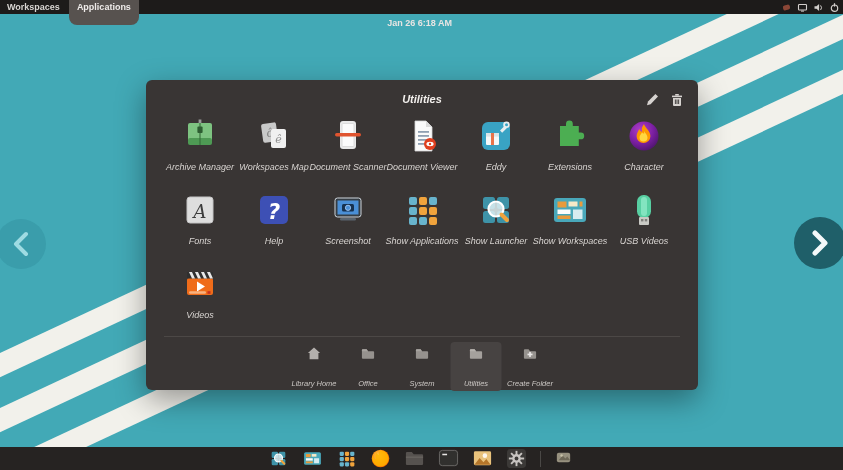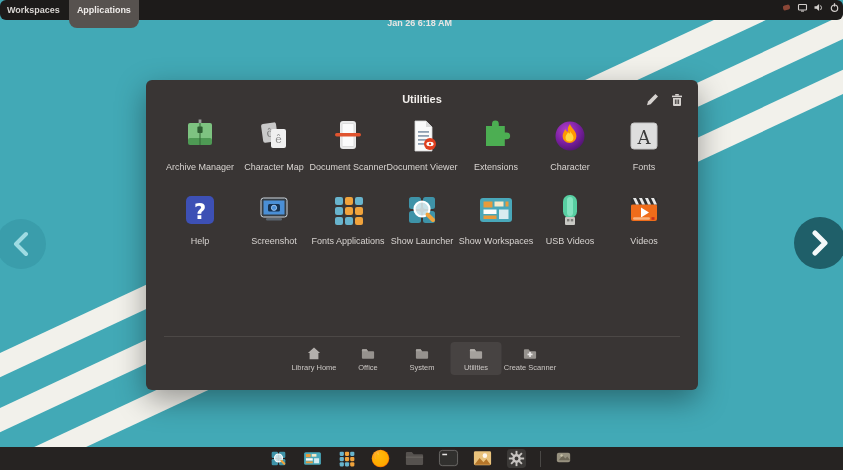--- a/index.html
+++ b/index.html
@@ -5,54 +5,54 @@
   html,body{margin:0;padding:0;}
   body{width:843px;height:470px;overflow:hidden;font-family:"Liberation Sans",sans-serif;}
   .screen{position:relative;width:843px;height:470px;background:#42a9b6;overflow:hidden;}
 
   
   .stripe{position:absolute;left:-60px;width:1500px;height:22px;background:#f2f1eb;
           transform:rotate(-25deg);transform-origin:0 50%;z-index:0;}
   .s1{top:382px;} .s2{top:437px;} .s3{top:492px;}
 
   
-  .topbar{position:absolute;top:0;left:0;right:0;height:20px;background:#1d1b1a;z-index:6;
-          display:flex;align-items:center;font-size:9px;font-weight:bold;color:#d9d6d3;border-radius:6px;}
+  .topbar{position:absolute;top:0;left:0;right:0;height:14px;background:#1d1b1a;z-index:6;
+          display:flex;align-items:center;font-size:9px;font-weight:bold;color:#d9d6d3;}
   .menu{padding:0 7px;line-height:14px;cursor:default;}
   .menu.active{background:#57524f;border-radius:8px;margin-left:2px;padding:12px 8px;height:12px;line-height:12px;color:#efecea;}
   .clock{position:absolute;left:50%;transform:translateX(-53%);top:16px;line-height:14px;color:#e8e5e3;}
   .tray{position:absolute;right:3px;top:0;height:14px;display:flex;align-items:center;gap:5px;}
   .tray svg{display:block;}
 
   
   .nav-btn{position:absolute;border:none;padding:0;border-radius:50%;cursor:pointer;z-index:1;
            display:flex;align-items:center;justify-content:center;}
   .nav-left{left:-4px;top:219px;width:50px;height:50px;background:#3a9dab;}
   .nav-right{left:794px;top:217px;width:52px;height:52px;background:#1f5f69;}
 
   
   .panel{position:absolute;left:146px;top:80px;width:552px;height:310px;background:#393534;
-         border-radius:6px;box-shadow:0 10px 30px rgba(0,0,0,.38);z-index:4;}
+         border-radius:6px;box-shadow:0 10px 30px rgba(0,0,0,.38);z-index:4;font-style:italic;}
   .panel-title{position:absolute;top:13px;left:0;right:0;text-align:center;
                font-size:11px;font-weight:bold;color:#f2efec;}
   .panel-actions{position:absolute;top:13px;right:14px;display:flex;gap:11px;}
   .panel-actions span{cursor:pointer;display:block;}
 
   .apps-grid{position:absolute;left:17px;top:36px;display:grid;
              grid-template-columns:repeat(7,74px);grid-auto-rows:74px;}
   .app{display:flex;flex-direction:column;align-items:center;cursor:pointer;}
   .app-ic{width:40px;height:40px;}
   .app-ic svg{display:block;}
   .app-label{margin-top:7px;font-size:9px;color:#d8d4d1;white-space:nowrap;line-height:1;}
 
   .panel-divider{position:absolute;left:18px;right:18px;top:256px;height:1px;background:#4c4846;}
 
   .tabs{position:absolute;left:50%;transform:translateX(-50%);top:262px;display:flex;gap:3px;}
   .tab{width:51px;padding:4px 0 3px;border-radius:4px;display:flex;flex-direction:column;
-       align-items:center;gap:3px;cursor:pointer;}
+       align-items:center;gap:19px;cursor:pointer;}
   .tab.selected{background:#474342;}
   .tab-label{font-size:7.5px;color:#cbc7c4;white-space:nowrap;line-height:1;}
 
   
   .dock{position:absolute;left:0;right:0;bottom:0;height:23px;background:#262322;z-index:6;
         display:flex;align-items:center;justify-content:center;gap:13px;}
   .dock-item{width:21px;height:21px;cursor:pointer;}
   .dock-item svg{display:block;}
   .dock-sep{width:1px;height:16px;background:#4a4846;}
 </style>
@@ -140,21 +140,21 @@
         <div class="app-ic">
           <svg width="40" height="40" viewBox="0 0 40 40">
             <g transform="rotate(-8 16 16)">
               <rect x="8" y="7" width="15" height="19" rx="2" fill="#c9c9c9"></rect>
               <text x="15.5" y="20.5" font-size="11" fill="#7c7c7c" text-anchor="middle" font-family="DejaVu Serif,serif">ĉ</text>
             </g>
             <rect x="17" y="13" width="15" height="19" rx="2" fill="#f0f0f0"></rect>
             <text x="24.5" y="26.5" font-size="11" fill="#8e8e8e" text-anchor="middle" font-family="DejaVu Serif,serif">ê</text>
           </svg>
         </div>
-        <div class="app-label">Character Map</div>
+        <div class="app-label">Workspaces Map</div>
       </div>
 
       <div class="app">
         <div class="app-ic">
           <svg width="40" height="40" viewBox="0 0 40 40">
             <rect x="12" y="5" width="16" height="28" rx="3" fill="#e9e9e9"></rect>
             <rect x="14" y="7.5" width="12" height="23" rx="1" fill="#fbfbfb" stroke="#d6d6d6" stroke-width=".8"></rect>
             <rect x="7" y="17" width="26" height="3.4" rx="1.7" fill="#e0542f"></rect>
           </svg>
         </div>
@@ -173,20 +173,33 @@
                 <rect x="16" y="27" width="7" height="1.8"></rect>
             </g>
             <circle cx="28" cy="28" r="6" fill="#df3f1f"></circle>
             <ellipse cx="28" cy="28" rx="3.6" ry="2.2" fill="#fff"></ellipse>
             <circle cx="28" cy="28" r="1.2" fill="#df3f1f"></circle>
           </svg>
         </div>
         <div class="app-label">Document Viewer</div>
       </div>
 
+      <div class="app">
+        <div class="app-ic">
+          <svg width="40" height="40" viewBox="0 0 40 40">
+            <rect x="6" y="6" width="28" height="28" rx="6" fill="#39a3c4"></rect>
+            <rect x="10" y="17" width="13" height="12" rx="1" fill="#f5f8f9"></rect>
+            <rect x="10" y="17" width="13" height="3.6" fill="#d9e4e8"></rect>
+            <rect x="15" y="17" width="3" height="12" fill="#e8734a"></rect>
+            <path d="M24 14.5l5-5 2.2 2.2-5 5z" fill="#e8eef0"></path>
+            <circle cx="30.5" cy="8.8" r="2.4" fill="none" stroke="#e8eef0" stroke-width="1.8"></circle>
+          </svg>
+        </div>
+        <div class="app-label">Eddy</div>
+      </div>
 
       <div class="app">
         <div class="app-ic">
           <svg width="40" height="40" viewBox="0 0 40 40">
             <path d="M10 10h6V8a3.4 3.4 0 0 1 6.8 0v2h6v6.5h2a3.4 3.4 0 0 1 0 6.8h-2V30H10z" fill="#4cae52"></path>
           </svg>
         </div>
         <div class="app-label">Extensions</div>
       </div>
 
@@ -251,21 +264,21 @@
               <rect x="27" y="7" width="8" height="8" rx="2" fill="#68b4cd"></rect>
               <rect x="7" y="17" width="8" height="8" rx="2" fill="#68b4cd"></rect>
               <rect x="17" y="17" width="8" height="8" rx="2" fill="#f0a33c"></rect>
               <rect x="27" y="17" width="8" height="8" rx="2" fill="#f0a33c"></rect>
               <rect x="7" y="27" width="8" height="8" rx="2" fill="#68b4cd"></rect>
               <rect x="17" y="27" width="8" height="8" rx="2" fill="#68b4cd"></rect>
               <rect x="27" y="27" width="8" height="8" rx="2" fill="#f0a33c"></rect>
             </g>
           </svg>
         </div>
-        <div class="app-label">Fonts Applications</div>
+        <div class="app-label">Show Applications</div>
       </div>
 
       <div class="app">
         <div class="app-ic">
           <svg width="40" height="40" viewBox="0 0 40 40">
             <g fill="#3e93a8">
               <rect x="7" y="7" width="12" height="12" rx="2.5"></rect>
                 <rect x="21" y="7" width="12" height="12" rx="2.5"></rect>
               <rect x="7" y="21" width="12" height="12" rx="2.5"></rect>
                 <rect x="21" y="21" width="12" height="12" rx="2.5"></rect>
@@ -356,21 +369,21 @@
           <path d="M1.5 4.5a1 1 0 0 1 1-1h4l1.5 2H1.5z" fill="#b6b2ae"></path>
         </svg>
         <div class="tab-label">Utilities</div>
       </div>
       <div class="tab">
         <svg width="15" height="15" viewBox="0 0 16 16">
           <path d="M1.5 4.5a1 1 0 0 1 1-1h4l1.5 2h5.5a1 1 0 0 1 1 1v6a1 1 0 0 1-1 1h-11a1 1 0 0 1-1-1z" fill="#96928e"></path>
           <rect x="7.1" y="6.3" width="1.8" height="5.4" fill="#e9e7e5"></rect>
           <rect x="5.3" y="8.1" width="5.4" height="1.8" fill="#e9e7e5"></rect>
         </svg>
-        <div class="tab-label">Create Scanner</div>
+        <div class="tab-label">Create Folder</div>
       </div>
     </div>
   </div>
 
   <div class="dock">
     <div class="dock-item">
       <svg width="21" height="21" viewBox="0 0 40 40">
         <g fill="#3e93a8">
           <rect x="7" y="7" width="12" height="12" rx="2.5"></rect>
             <rect x="21" y="7" width="12" height="12" rx="2.5"></rect>

